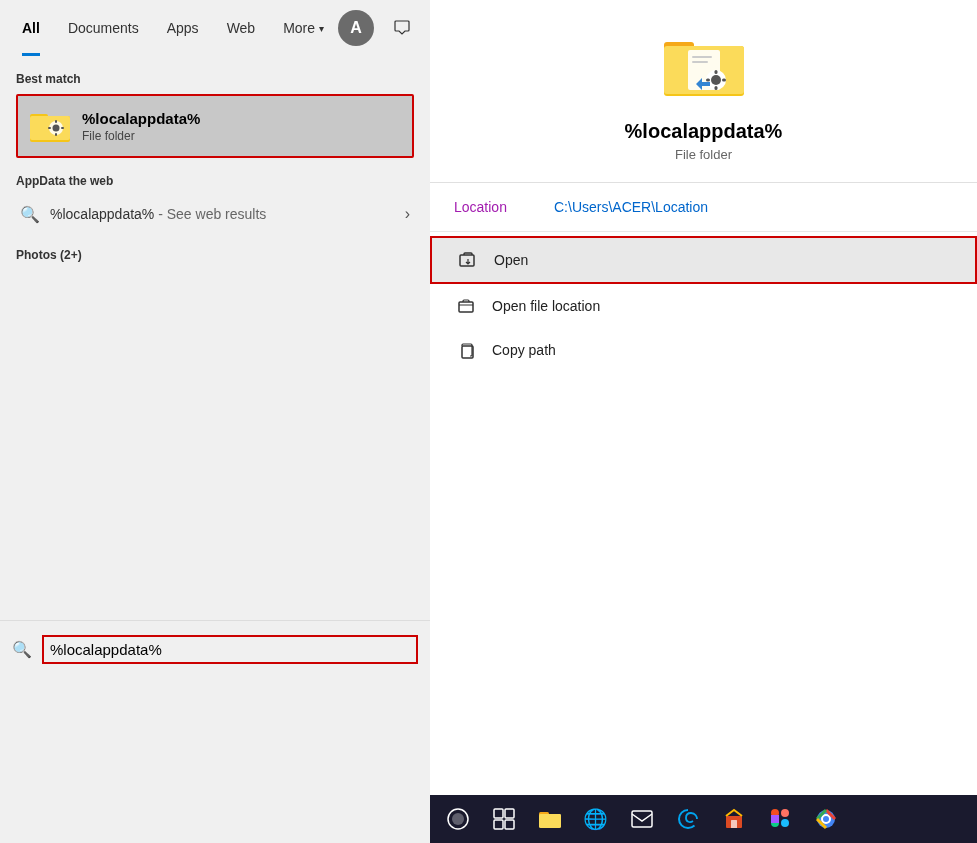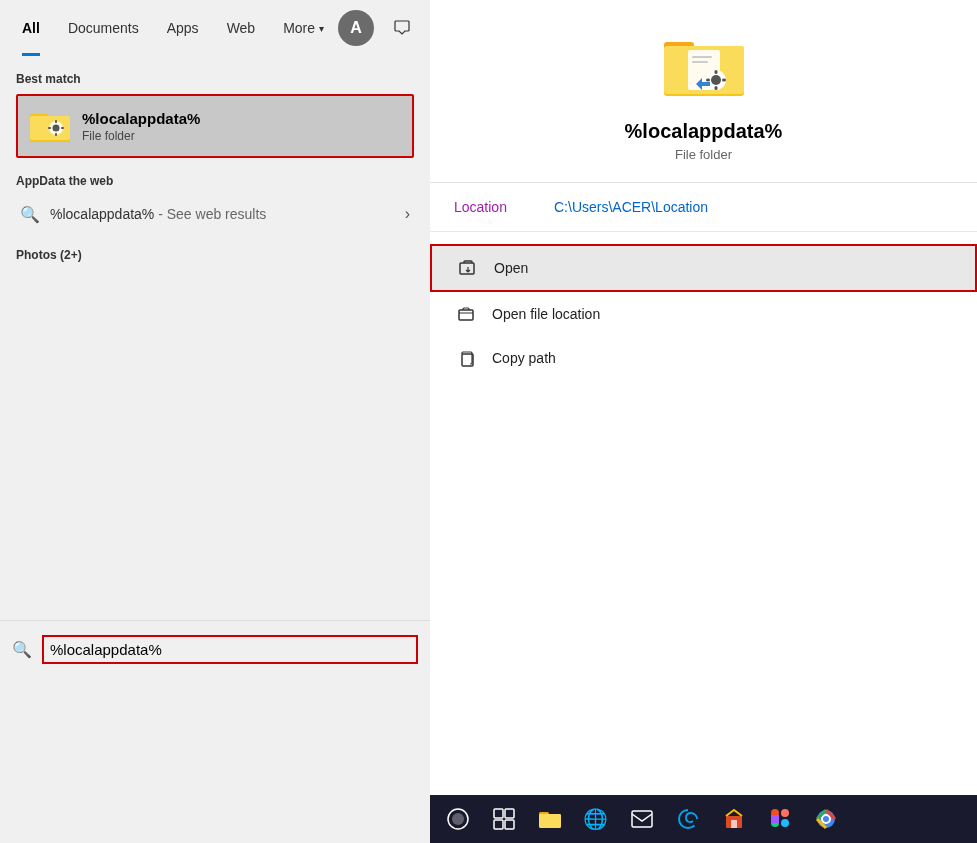--- a/index.html
+++ b/index.html
@@ -277,21 +277,20 @@
       cursor: pointer;
       background: transparent;
       border: none;
       width: 100%;
       text-align: left;
       font-family: inherit;
     }
     .action-item.highlighted {
       background: #e8e8e8;
       border: 2px solid #cc0000;
-      margin-top: 8px;
     }
     .action-icon {
       width: 24px;
       height: 24px;
       margin-right: 14px;
       display: flex;
       align-items: center;
       justify-content: center;
       color: #333;
       font-size: 16px;

